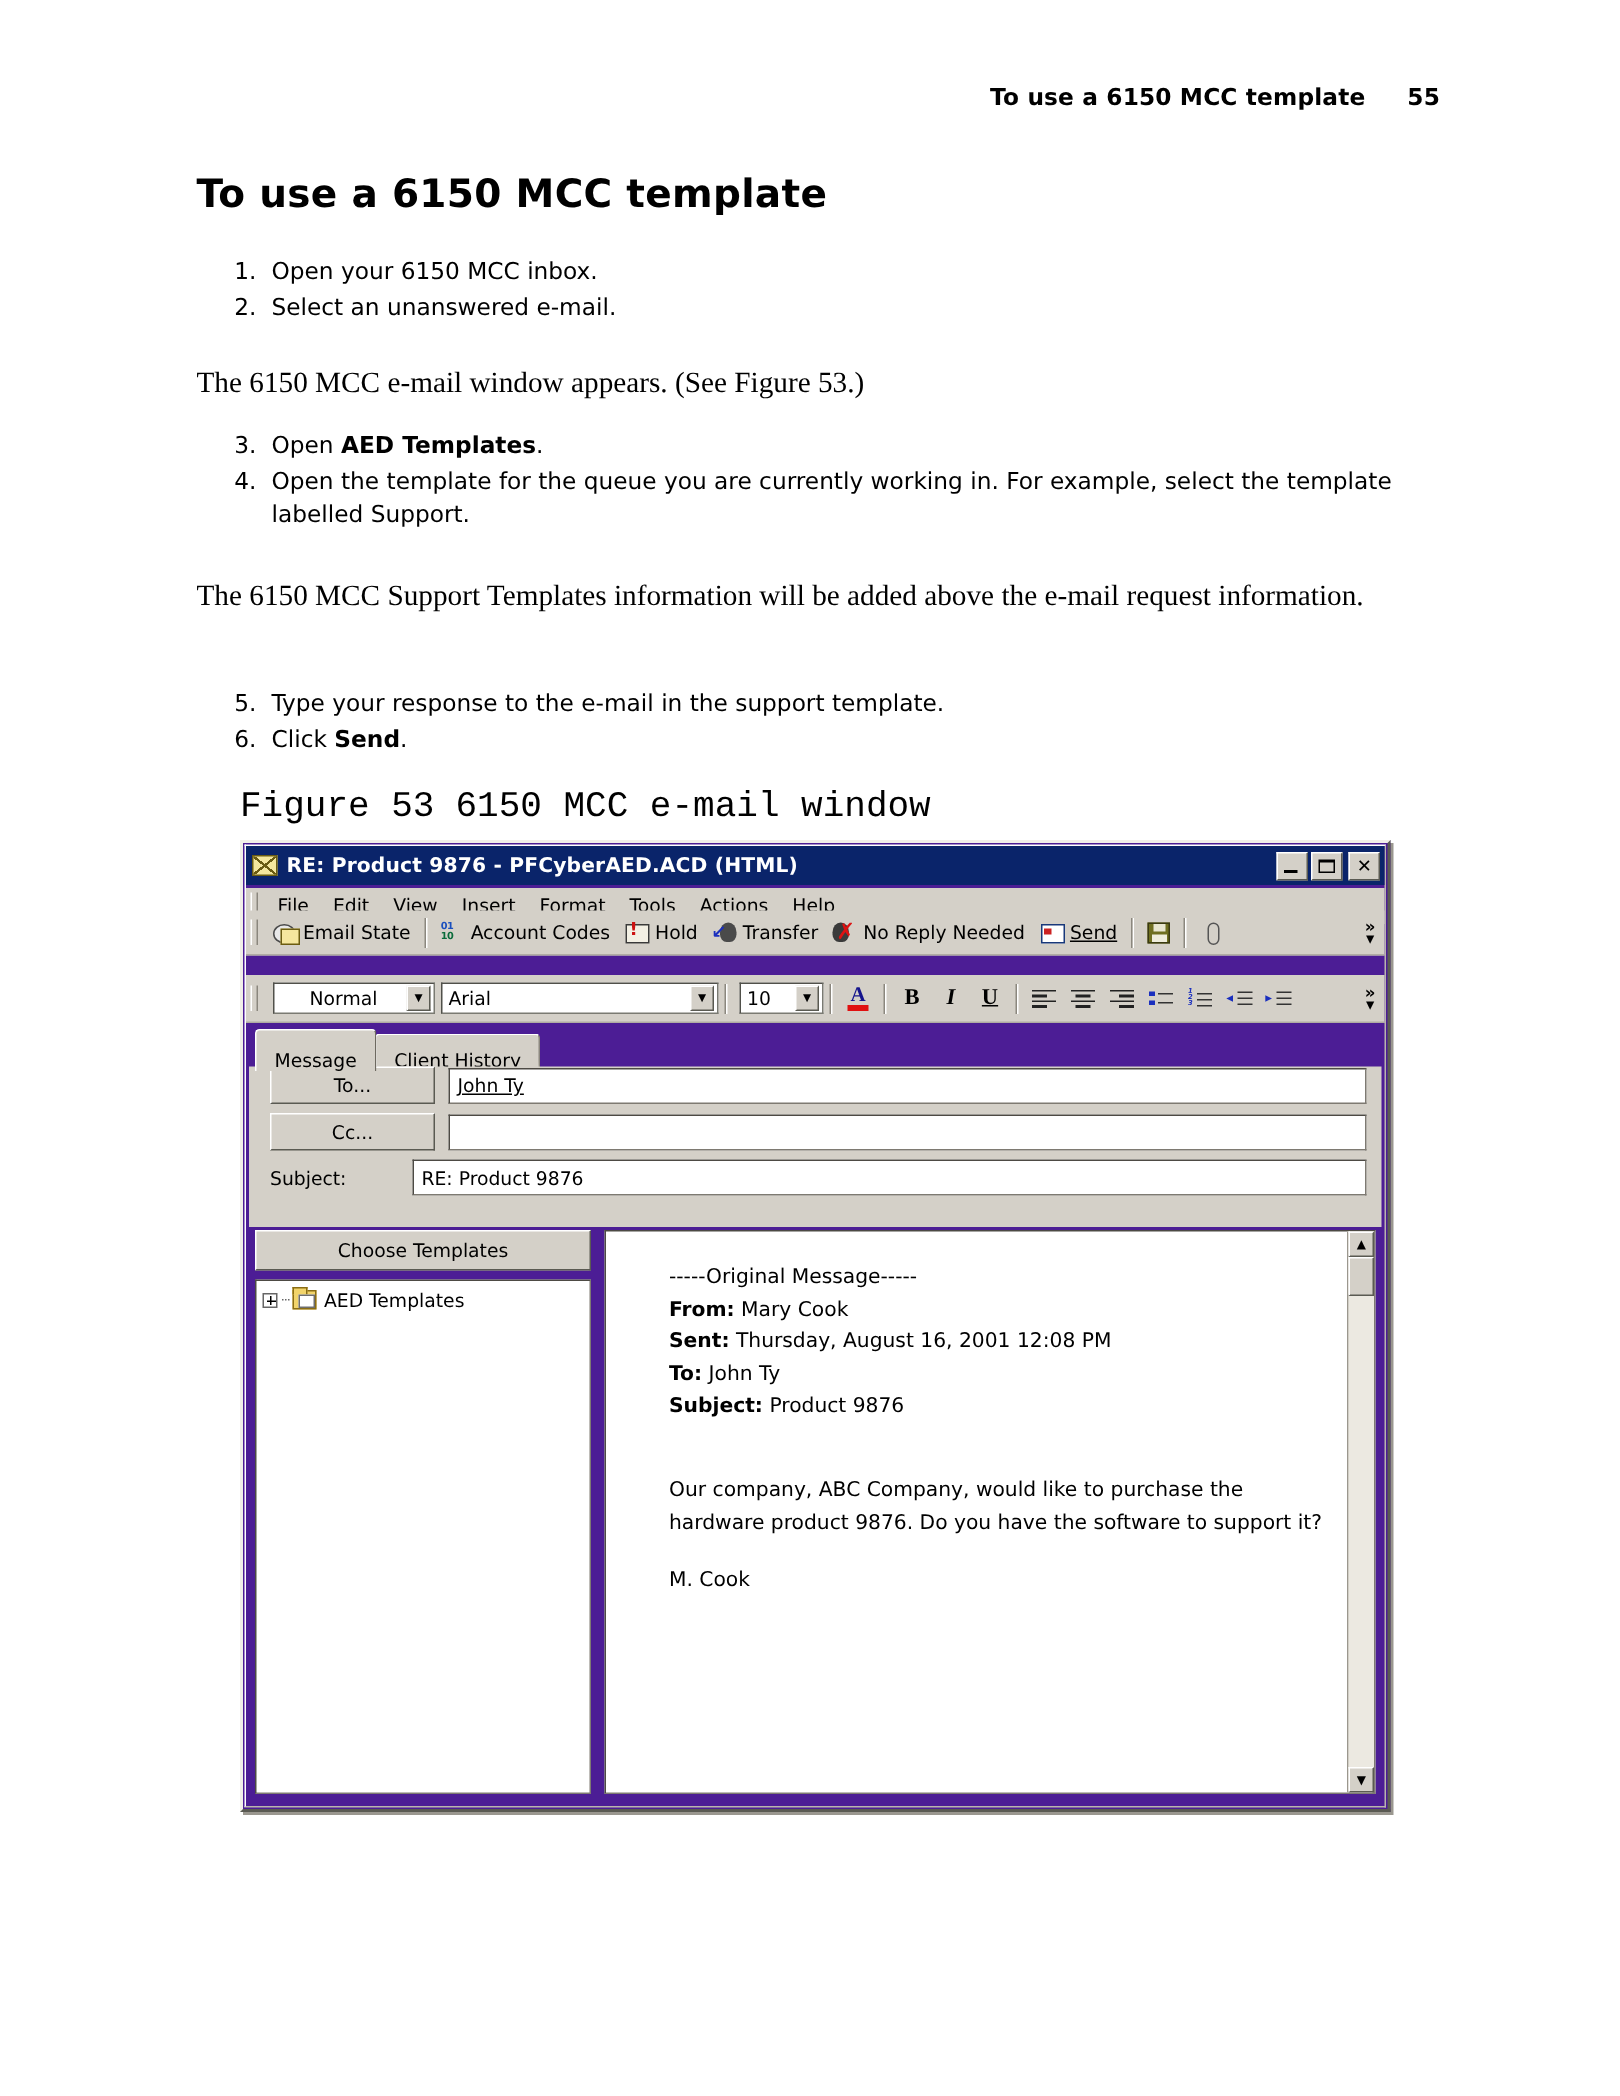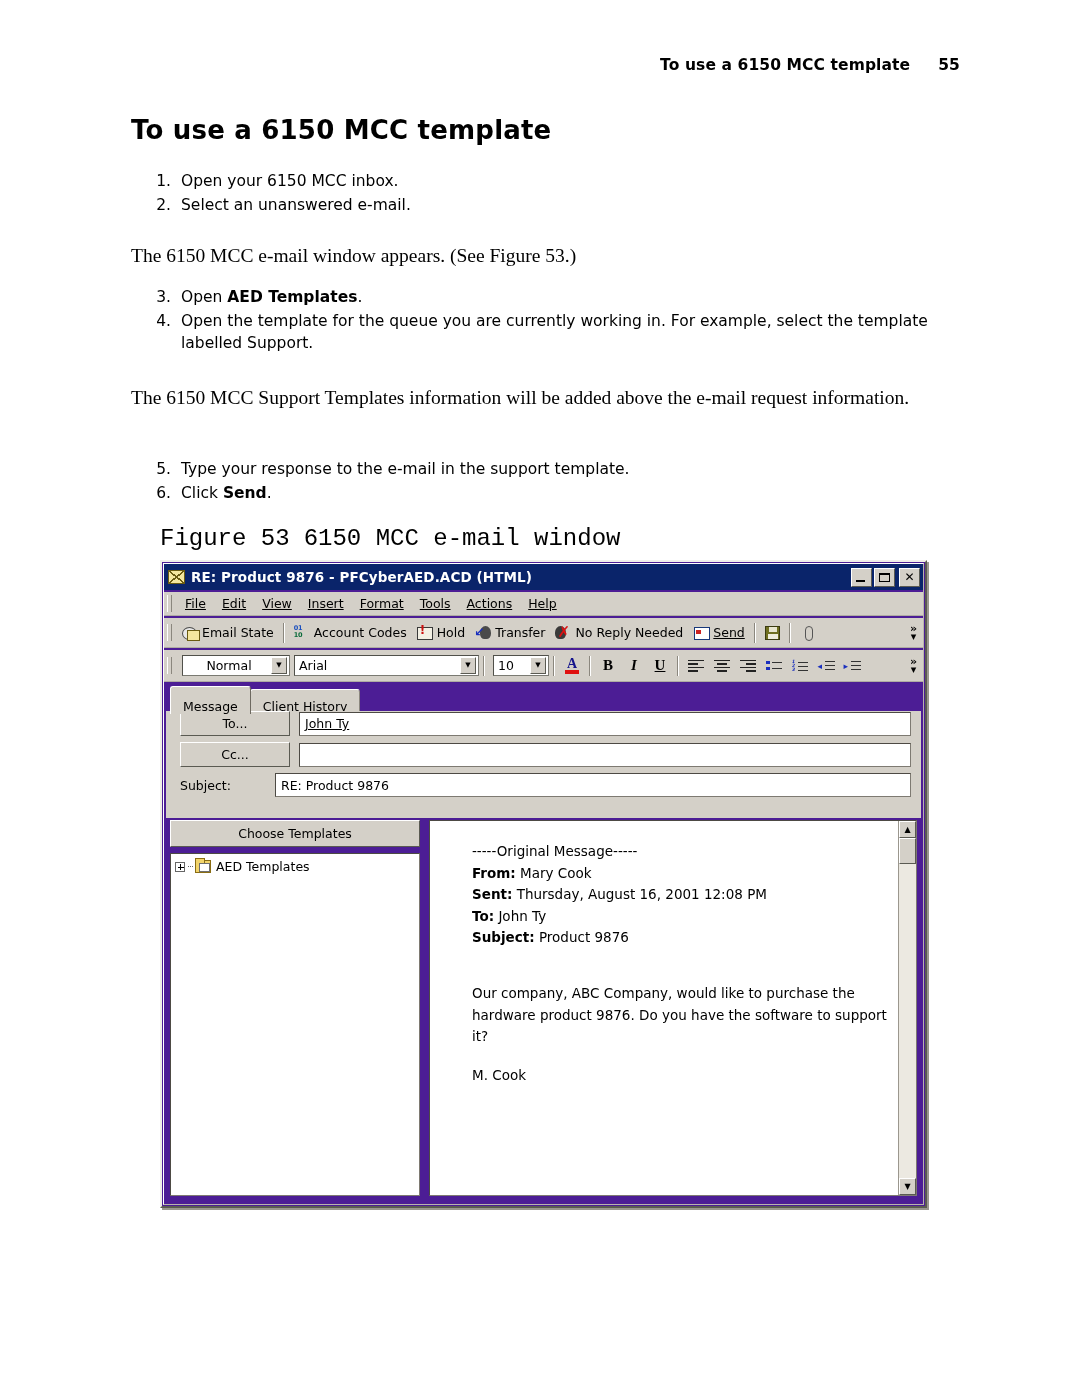--- a/index.html
+++ b/index.html
@@ -117,21 +117,21 @@
     position:absolute; top:30px; left:2px; right:2px; height:24px;
     background:#d4d0c8; display:flex; align-items:center;
     border-bottom:1px solid #b0aca3;
   }
   .grip { width:5px; height:17px; margin:0 5px 0 3px; border-left:1.5px solid #ffffff; border-right:1.5px solid #8b877e; }
   .menu-item { font-size:12.5px; padding:2px 8px; white-space:nowrap; }
   .menu-item u { text-decoration:underline; }
 
   
   .toolbar1 {
-    position:absolute; top:56px; left:2px; right:2px; height:30px;
+    position:absolute; top:45px; left:2px; right:2px; height:30px;
     background:#d4d0c8; display:flex; align-items:center;
     border-bottom:1px solid #b0aca3; padding-right:2px;
   }
   .tbtn { display:flex; align-items:center; padding:2px 5px; font-size:12.5px; white-space:nowrap; }
   .tsep { width:2px; height:20px; margin:0 4px; border-left:1px solid #8b877e; border-right:1px solid #ffffff; }
   .ico { width:16px; height:15px; margin-right:4px; position:relative; flex:0 0 16px; }
 
   
   .ico-emailstate:before {
     content:""; position:absolute; left:0; top:2px; width:13px; height:11px;
@@ -269,21 +269,21 @@
   .field {
     flex:1; height:24px; margin-left:9px; margin-right:10px; background:#ffffff;
     border:1.5px solid #7e7a72; border-top-color:#4d4a44; border-left-color:#4d4a44;
     display:flex; align-items:center; padding-left:5px; font-size:12.5px;
   }
   .field .recip { text-decoration:underline; }
   .lbl-subject { width:86px; margin-left:14px; font-size:12.5px; }
 
   
   .lower { position:absolute; top:258px; left:8px; right:8px; bottom:10px; display:flex; gap:9px; }
-  .pane-left { width:250px; display:flex; flex-direction:column; }
+  .pane-left { width:224px; display:flex; flex-direction:column; }
   .choose-btn {
     height:27px; background:#d4d0c8;
     border-top:1.5px solid #ffffff; border-left:1.5px solid #ffffff;
     border-right:1.5px solid #5a5a52; border-bottom:1.5px solid #5a5a52;
     display:flex; align-items:center; justify-content:center; font-size:12.5px;
     margin-bottom:6px;
   }
   .tree {
     flex:1; background:#ffffff;
     border:1.5px solid #7e7a72; border-top-color:#4d4a44; border-left-color:#4d4a44;

